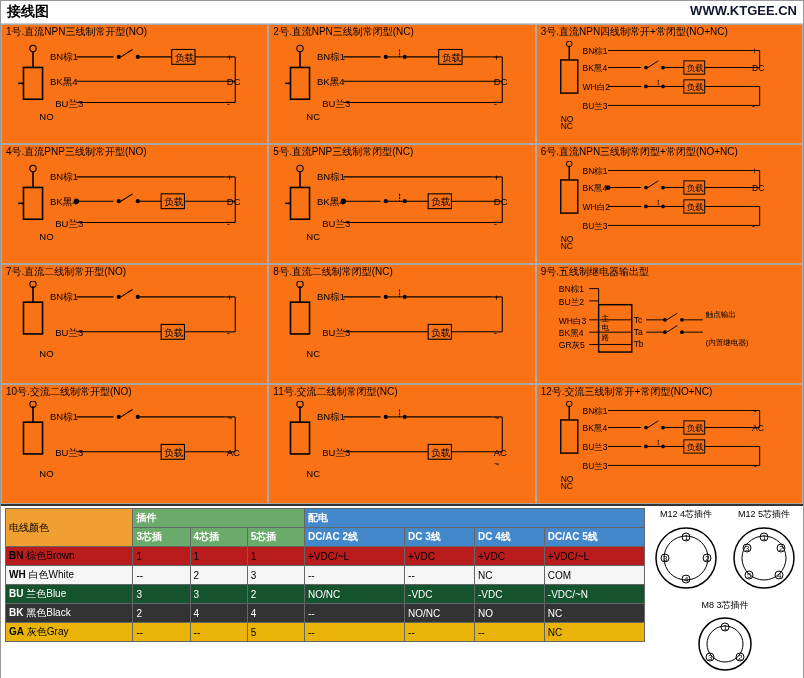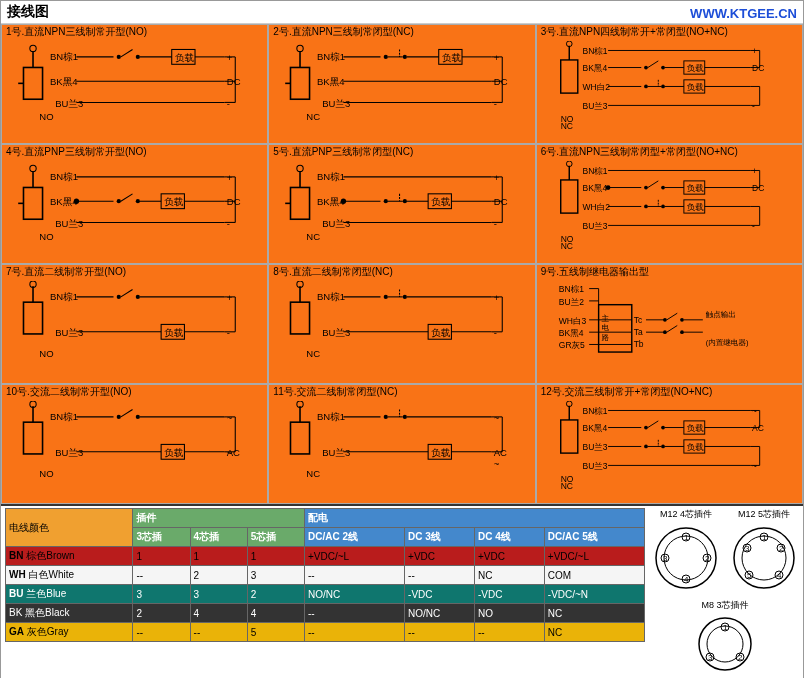--- a/index.html
+++ b/index.html
@@ -16,34 +16,34 @@
       width: 804px;
       height: 678px;
       background: #fff;
       border: 1px solid #999;
     }
 
     
     .header {
       display: flex;
       justify-content: space-between;
-      align-items: flex-end;
+      align-items: flex-start;
       padding: 2px 6px;
       background: #fff;
       border-bottom: 1px solid #ccc;
     }
     .header-title {
       font-size: 14px;
       font-weight: bold;
       color: #000;
     }
     .header-url {
       font-size: 13px;
       font-weight: bold;
-      color: #1d4ed8;
+      color: #0f172a;
     }
 
     
     .diagrams-section {
       display: grid;
       grid-template-columns: repeat(3, 1fr);
       grid-template-rows: repeat(4, auto);
       border-bottom: 2px solid #333;
       background: #e8f0f8;
     }
@@ -98,21 +98,21 @@
       font-weight: bold;
     }
     .col-header-power {
       background: #4488cc;
       color: #fff;
       font-weight: bold;
     }
 
     .row-BN { background: #b91c1c; }
     .row-WH { background: #f5f5f5; }
-    .row-BU { background: #0f766e; color: #fff; }
+    .row-BU { background: #14532d; color: #fff; }
     .row-BK { background: #333; color: #fff; }
     .row-GA { background: #eab308; }
 
     .table-wrapper {
       display: flex;
       align-items: flex-start;
     }
 
     .connector-diagrams {
       display: flex;
@@ -622,21 +622,21 @@
             <td><span style="font-weight:bold">BU</span> 兰色Blue</td>
             <td>3</td>
             <td>3</td>
             <td>2</td>
             <td>NO/NC</td>
             <td>-VDC</td>
             <td>-VDC</td>
             <td>-VDC/~N</td>
           </tr>
           <tr class="row-BK">
-            <td><span style="font-weight:normal">BK</span> 黑色Black</td>
+            <td><span style="font-weight:bold">BK</span> 黑色Black</td>
             <td>2</td>
             <td>4</td>
             <td>4</td>
             <td>--</td>
             <td>NO/NC</td>
             <td>NO</td>
             <td>NC</td>
           </tr>
           <tr class="row-GA">
             <td><span style="font-weight:bold">GA</span> 灰色Gray</td>

